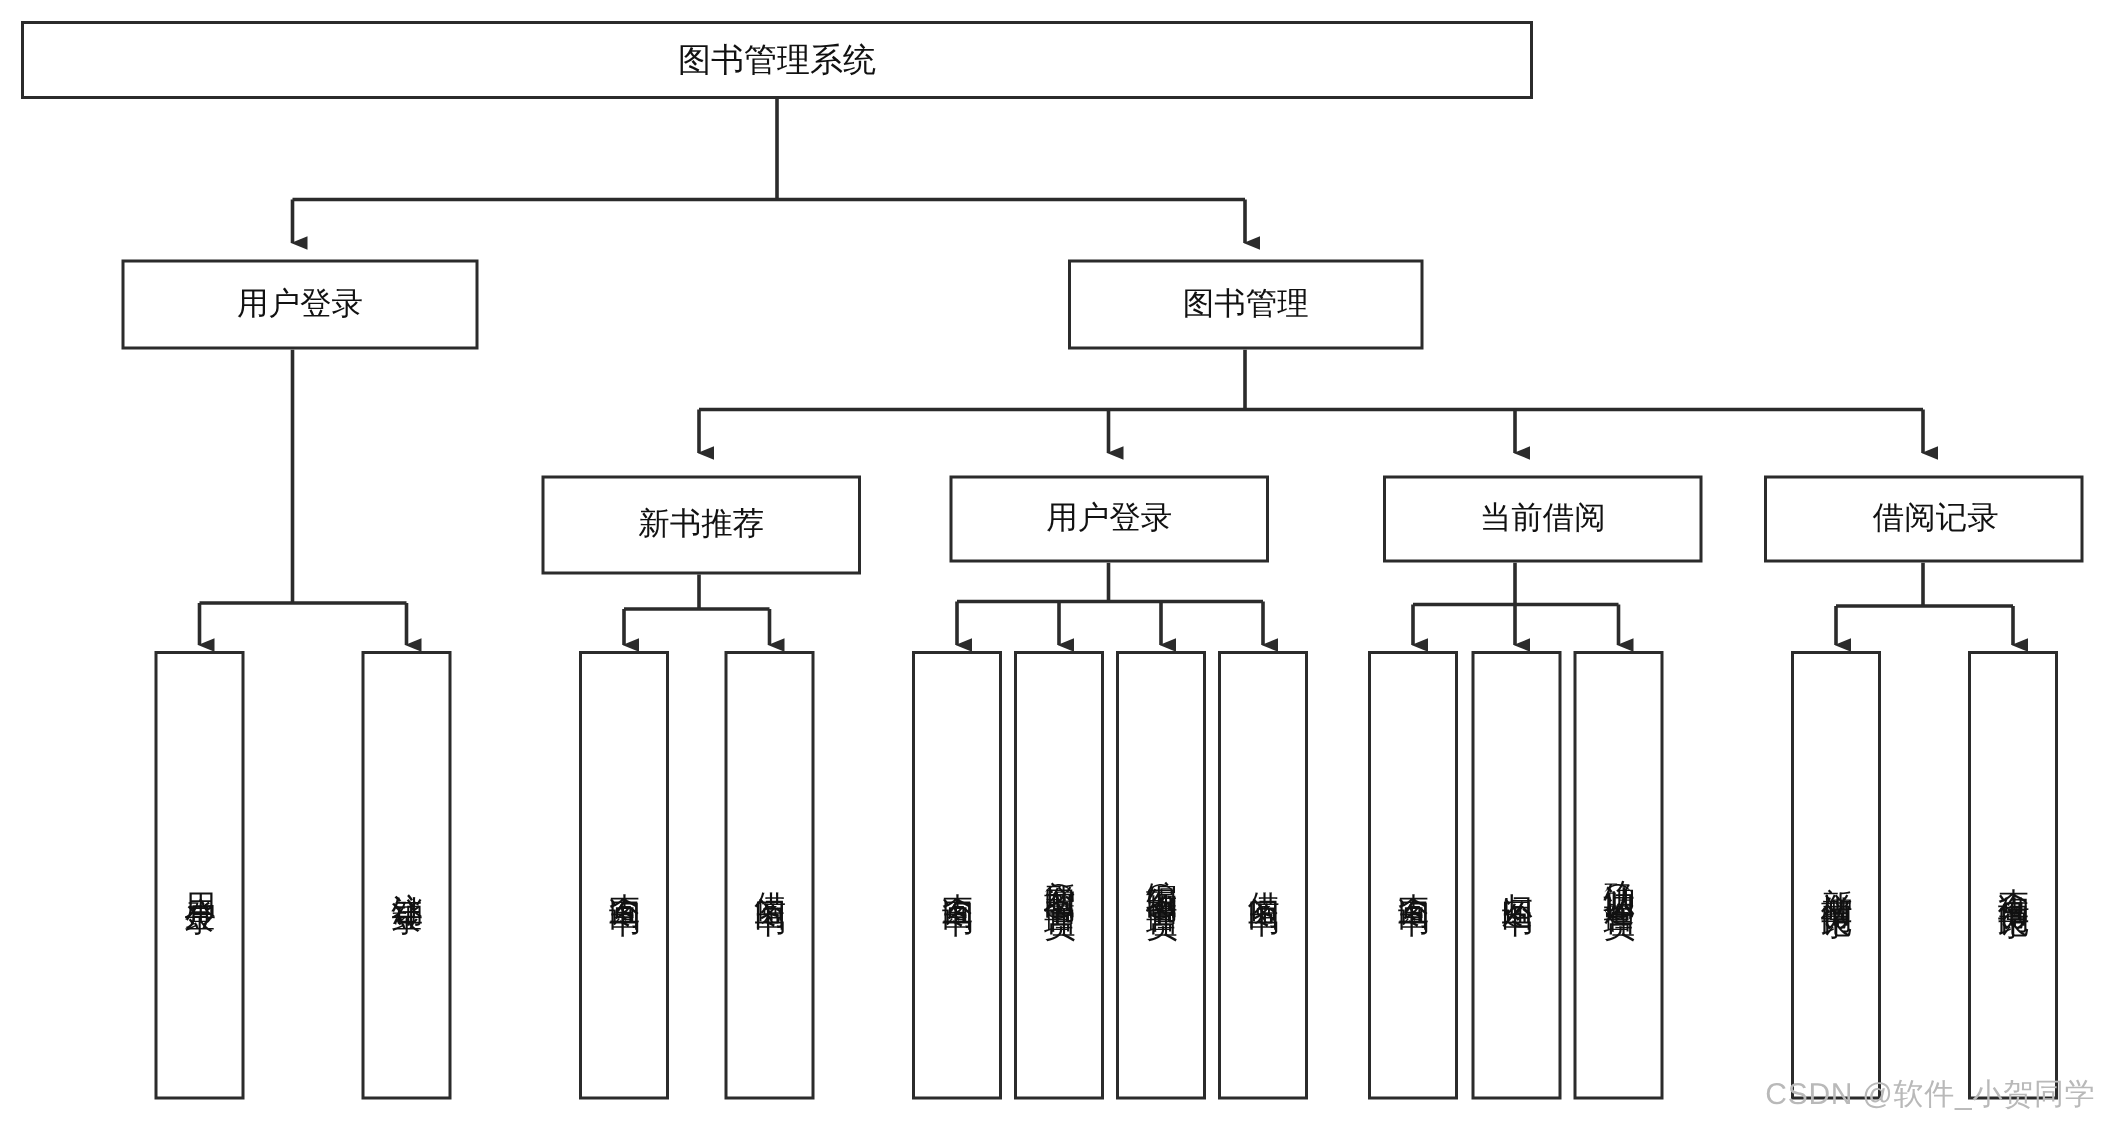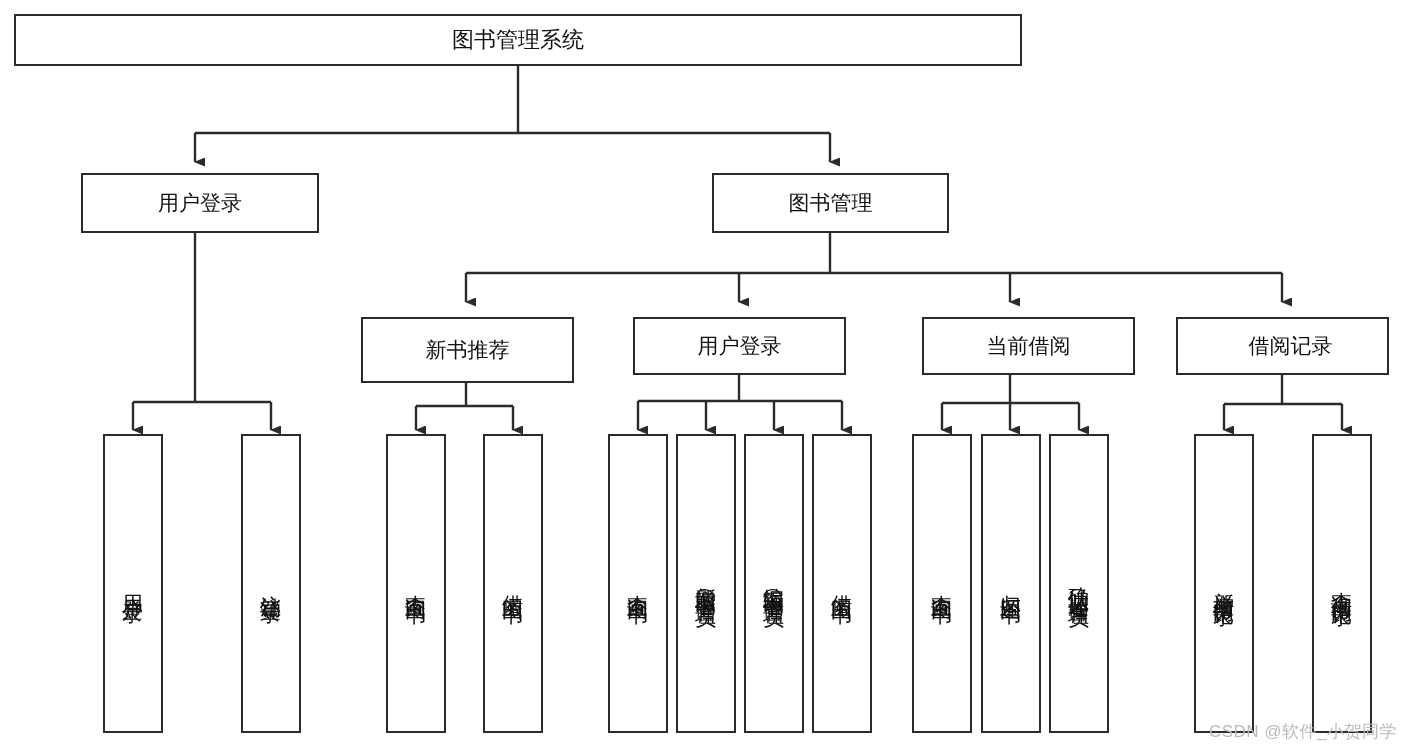--- a/index.html
+++ b/index.html
@@ -56,21 +56,21 @@
     text-orientation: upright;
     font-size: 21px;
     letter-spacing: 3px;
     line-height: 1;
     white-space: nowrap;
   }
   #watermark {
     position: absolute;
     right: 8px;
     bottom: 4px;
-    font-size: 17px;
+    font-size: 20px;
     color: #b9b9b9;
     letter-spacing: 0.5px;
     white-space: nowrap;
   }
 </style>
 </head>
 <body>
 
 <div id="canvas">
 

